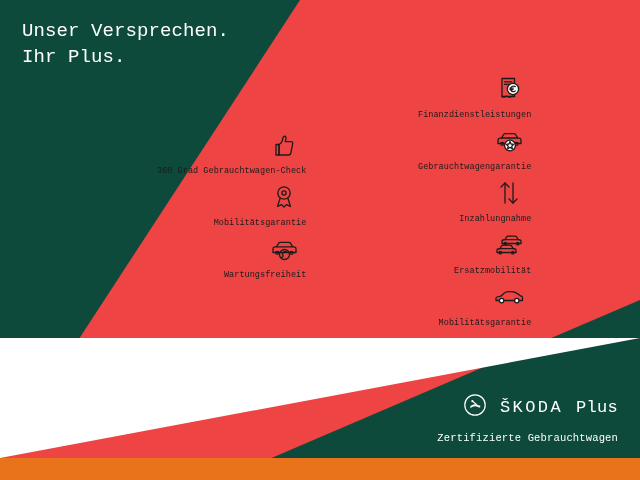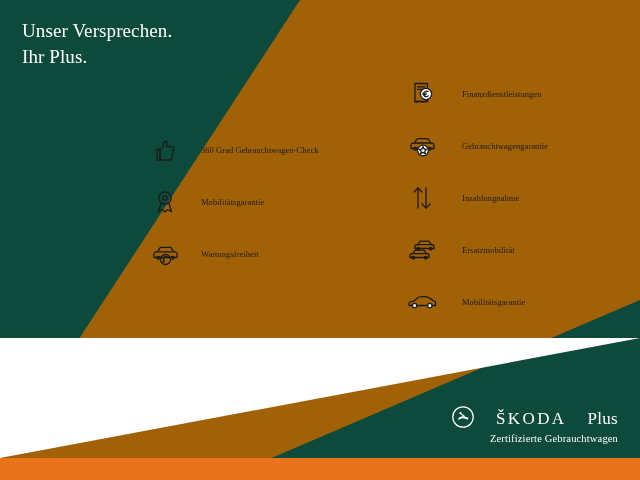--- a/index.html
+++ b/index.html
@@ -5,22 +5,22 @@
   html, body {
     margin: 0;
     padding: 0;
     background: #ffffff;
   }
   #page {
     position: relative;
     width: 640px;
     height: 480px;
     overflow: hidden;
-    background: #a16207;
-    font-family: Liberation Serif, serif;
+    background: #ef4444;
+    font-family: Liberation Mono, monospace;
   }
 
   
   .bg-green-topleft {
     position: absolute;
     left: 0; top: 0;
     width: 340px; height: 480px;
     background: #0e4a3c;
     clip-path: polygon(0 0, 300px 0, 0 460px);
   }
@@ -69,22 +69,23 @@
   
   .col {
     position: absolute;
     z-index: 6;
   }
   .col-left { left: 143px; top: 124px; }
   .col-right { left: 400px; top: 68px; }
 
   .feature {
     display: flex;
-    align-items: center;
+    align-items: flex-end;
     height: 52px;
+    flex-direction: column;
   }
   .feature .ficon {
     width: 44px;
     min-width: 44px;
     height: 44px;
     display: flex;
     align-items: center;
     justify-content: center;
   }
   .feature .flabel {
@@ -102,35 +103,35 @@
     right: 22px;
     bottom: 36px;
     text-align: right;
     z-index: 7;
     color: #ffffff;
   }
   .brand-row {
     display: flex;
     align-items: center;
     justify-content: flex-end;
-    gap: 21px;
+    gap: 13px;
   }
   .brand-wordmark {
     font-size: 17px;
     letter-spacing: 2.4px;
     font-weight: 400;
   }
   .brand-plus {
     font-size: 17px;
     letter-spacing: 0.3px;
     font-weight: 400;
     text-align: right;
   }
   .brand-sub {
-    margin-top: 0;
+    margin-top: 10px;
     font-size: 10.5px;
     letter-spacing: 0.15px;
     font-weight: 400;
   }
   .brand-logo { display: inline-block; }
 </style>
 </head>
 <body>
 
 <div id="page">

